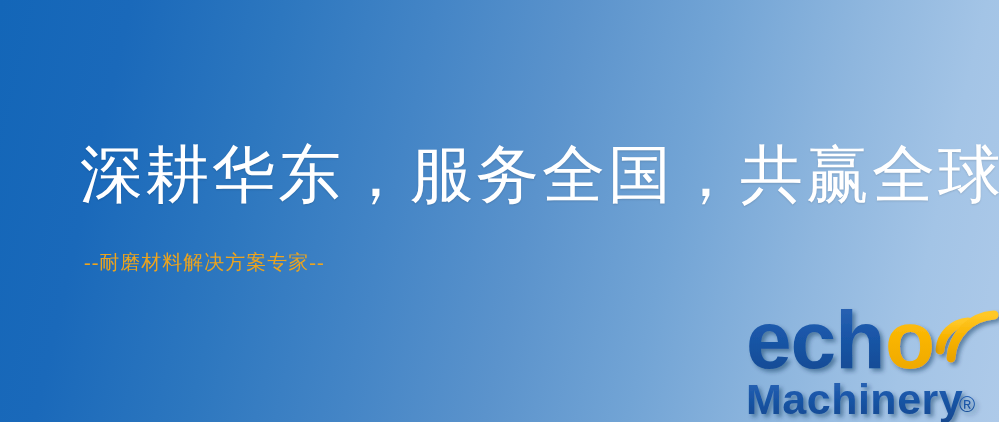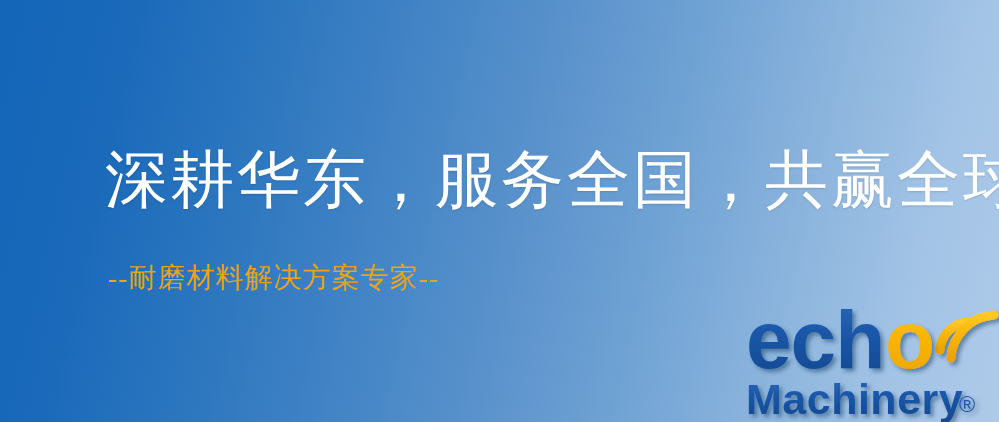--- a/index.html
+++ b/index.html
@@ -27,44 +27,42 @@
     font-family: "Liberation Sans", sans-serif;
     user-select: none;
   }
 
   
   .headline {
     position: absolute;
     left: 80px;
     top: 148px;
     width: 870px;
-    font-family: Liberation Sans, sans-serif;
+    font-family: Liberation Mono, monospace;
     font-size: 63px;
     line-height: 1.0;
     letter-spacing: 3px;
     color: #ffffff;
     white-space: nowrap;
     font-weight: 400;
     text-shadow: 0 1px 2px rgba(0,0,0,0.13);
-    margin-left: 25px;
   }
 
   
   .subtitle {
     position: absolute;
     left: 84px;
-    top: 264px;
+    top: 252px;
     font-family: "Liberation Serif", "DejaVu Serif", serif;
-    font-size: 28px;
+    font-size: 20px;
     line-height: 1.0;
     letter-spacing: 1px;
     color: #eda41d;
     white-space: nowrap;
     font-weight: 400;
-    margin-left: 24px;
   }
 
   
   .logo {
     position: absolute;
     left: 744px;
     top: 292px;
     width: 255px;
     height: 130px;
   }

